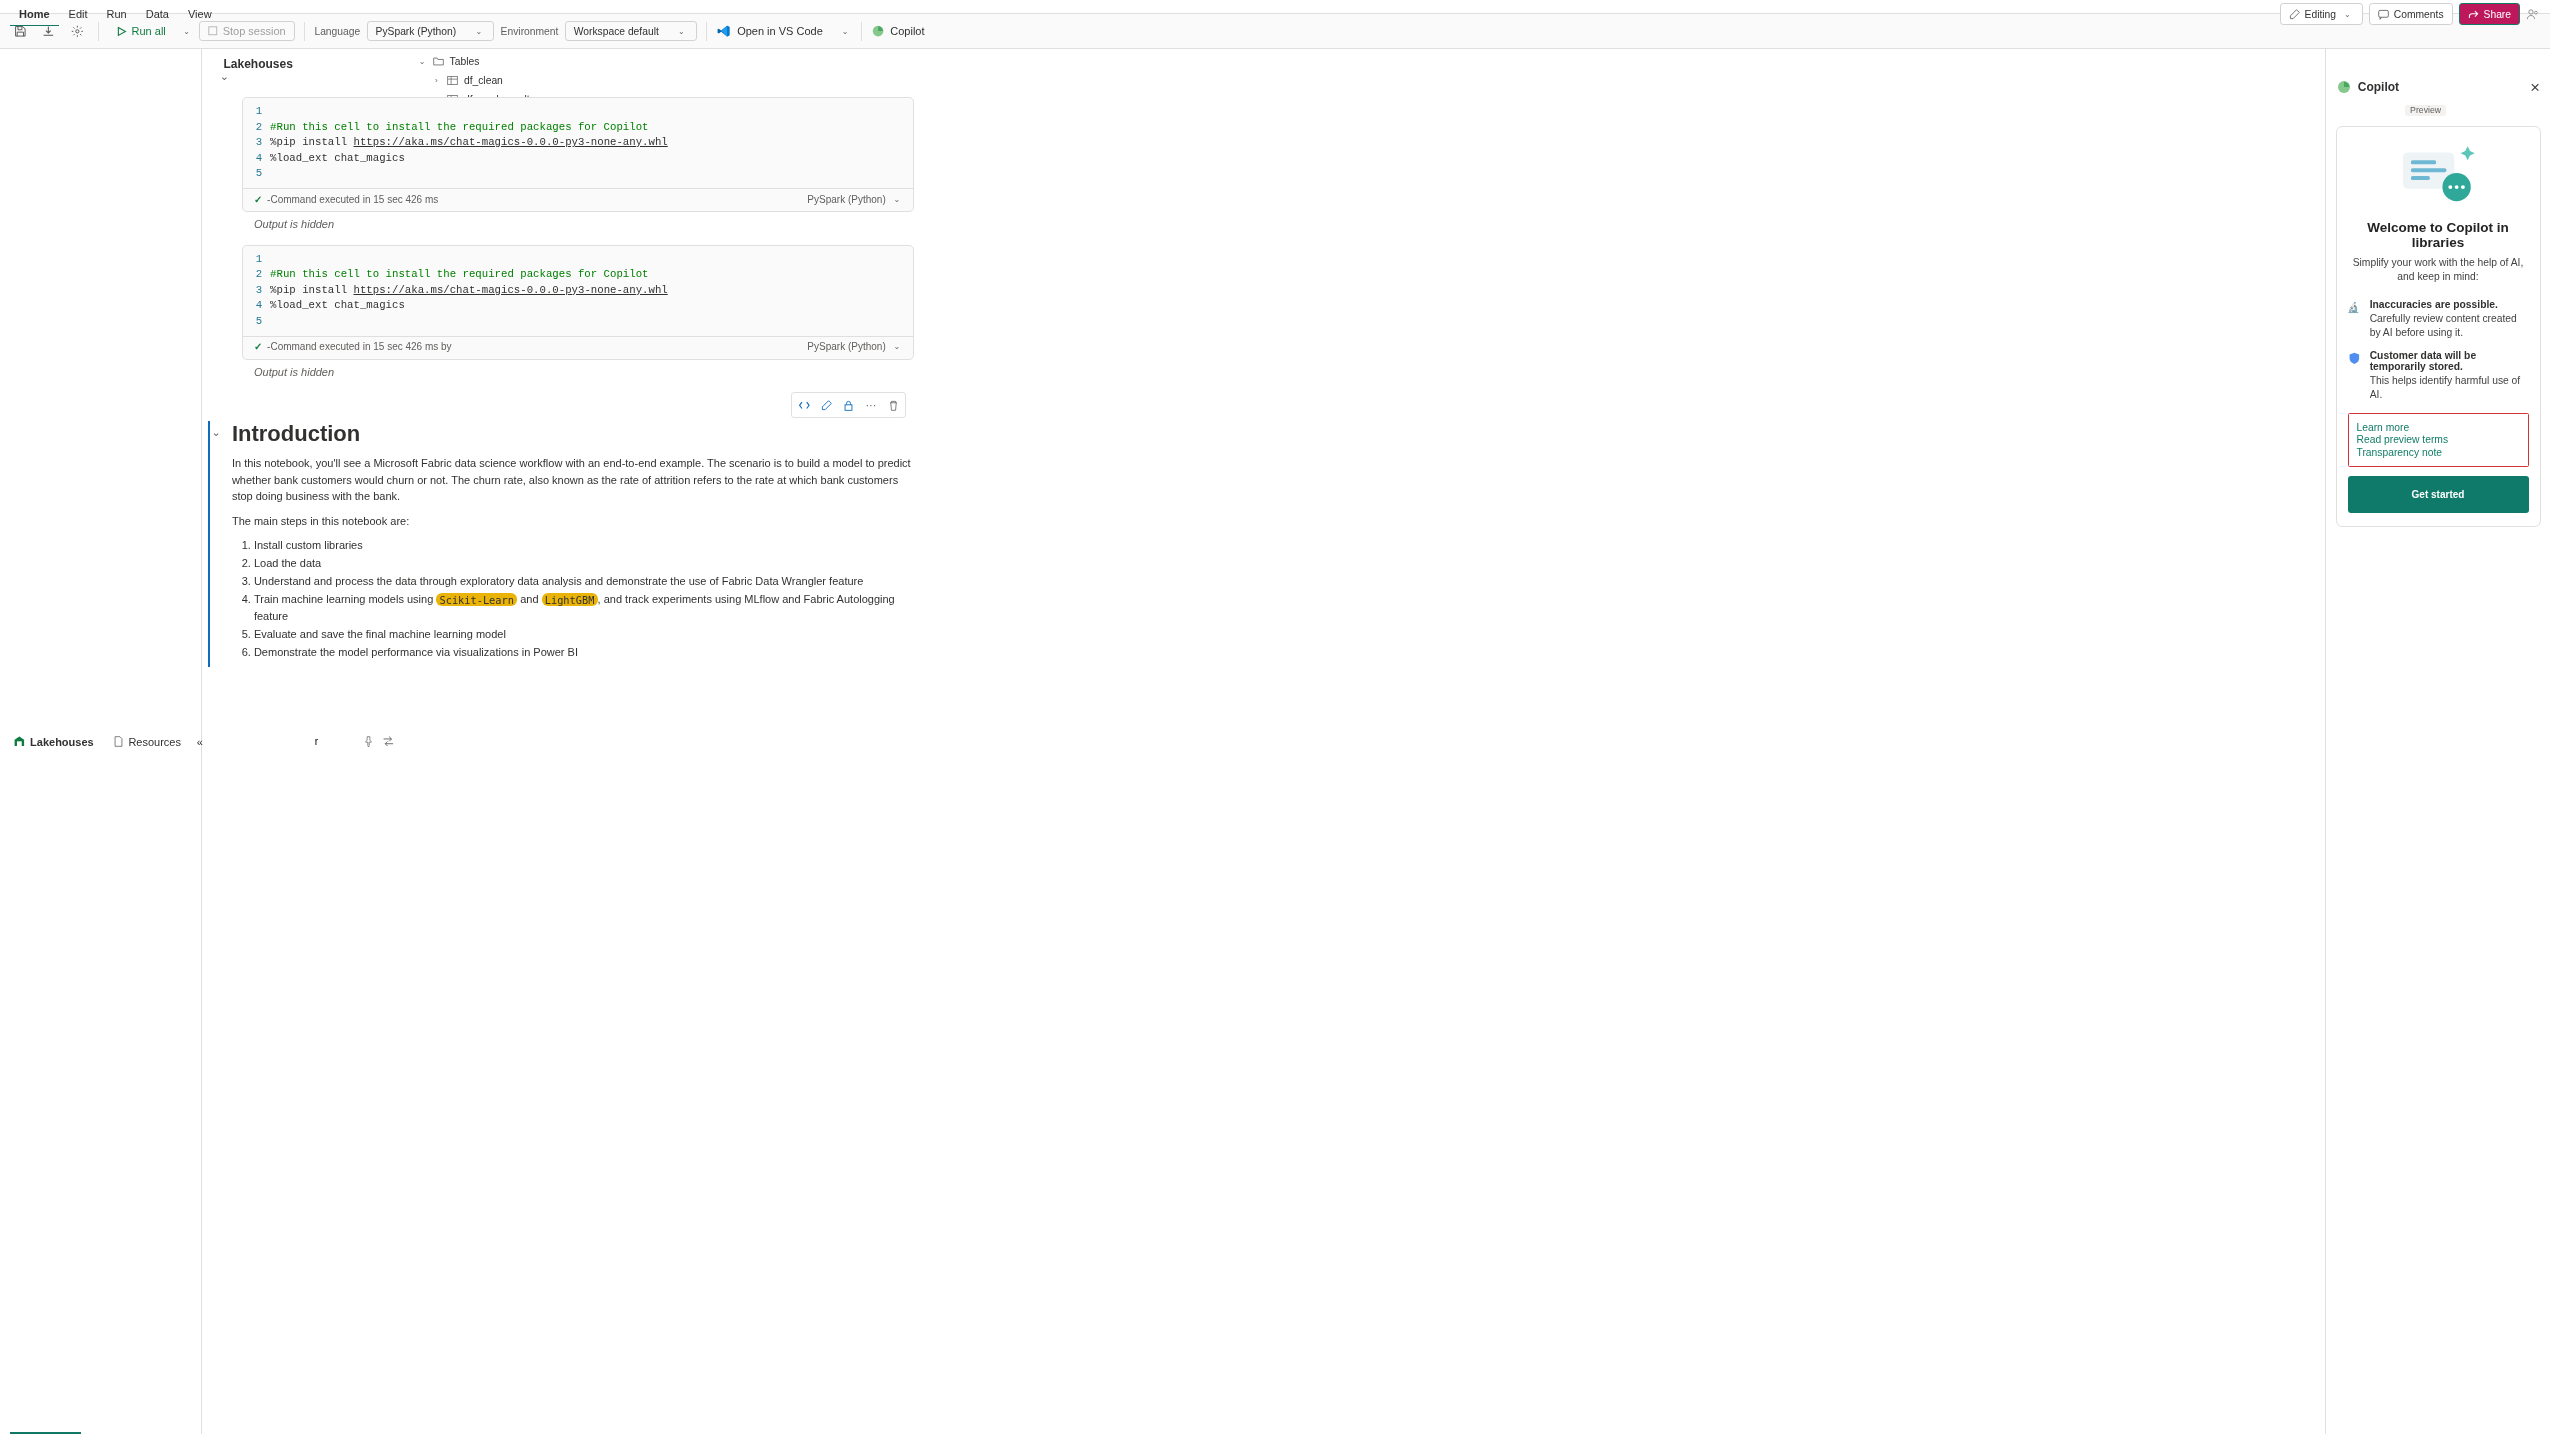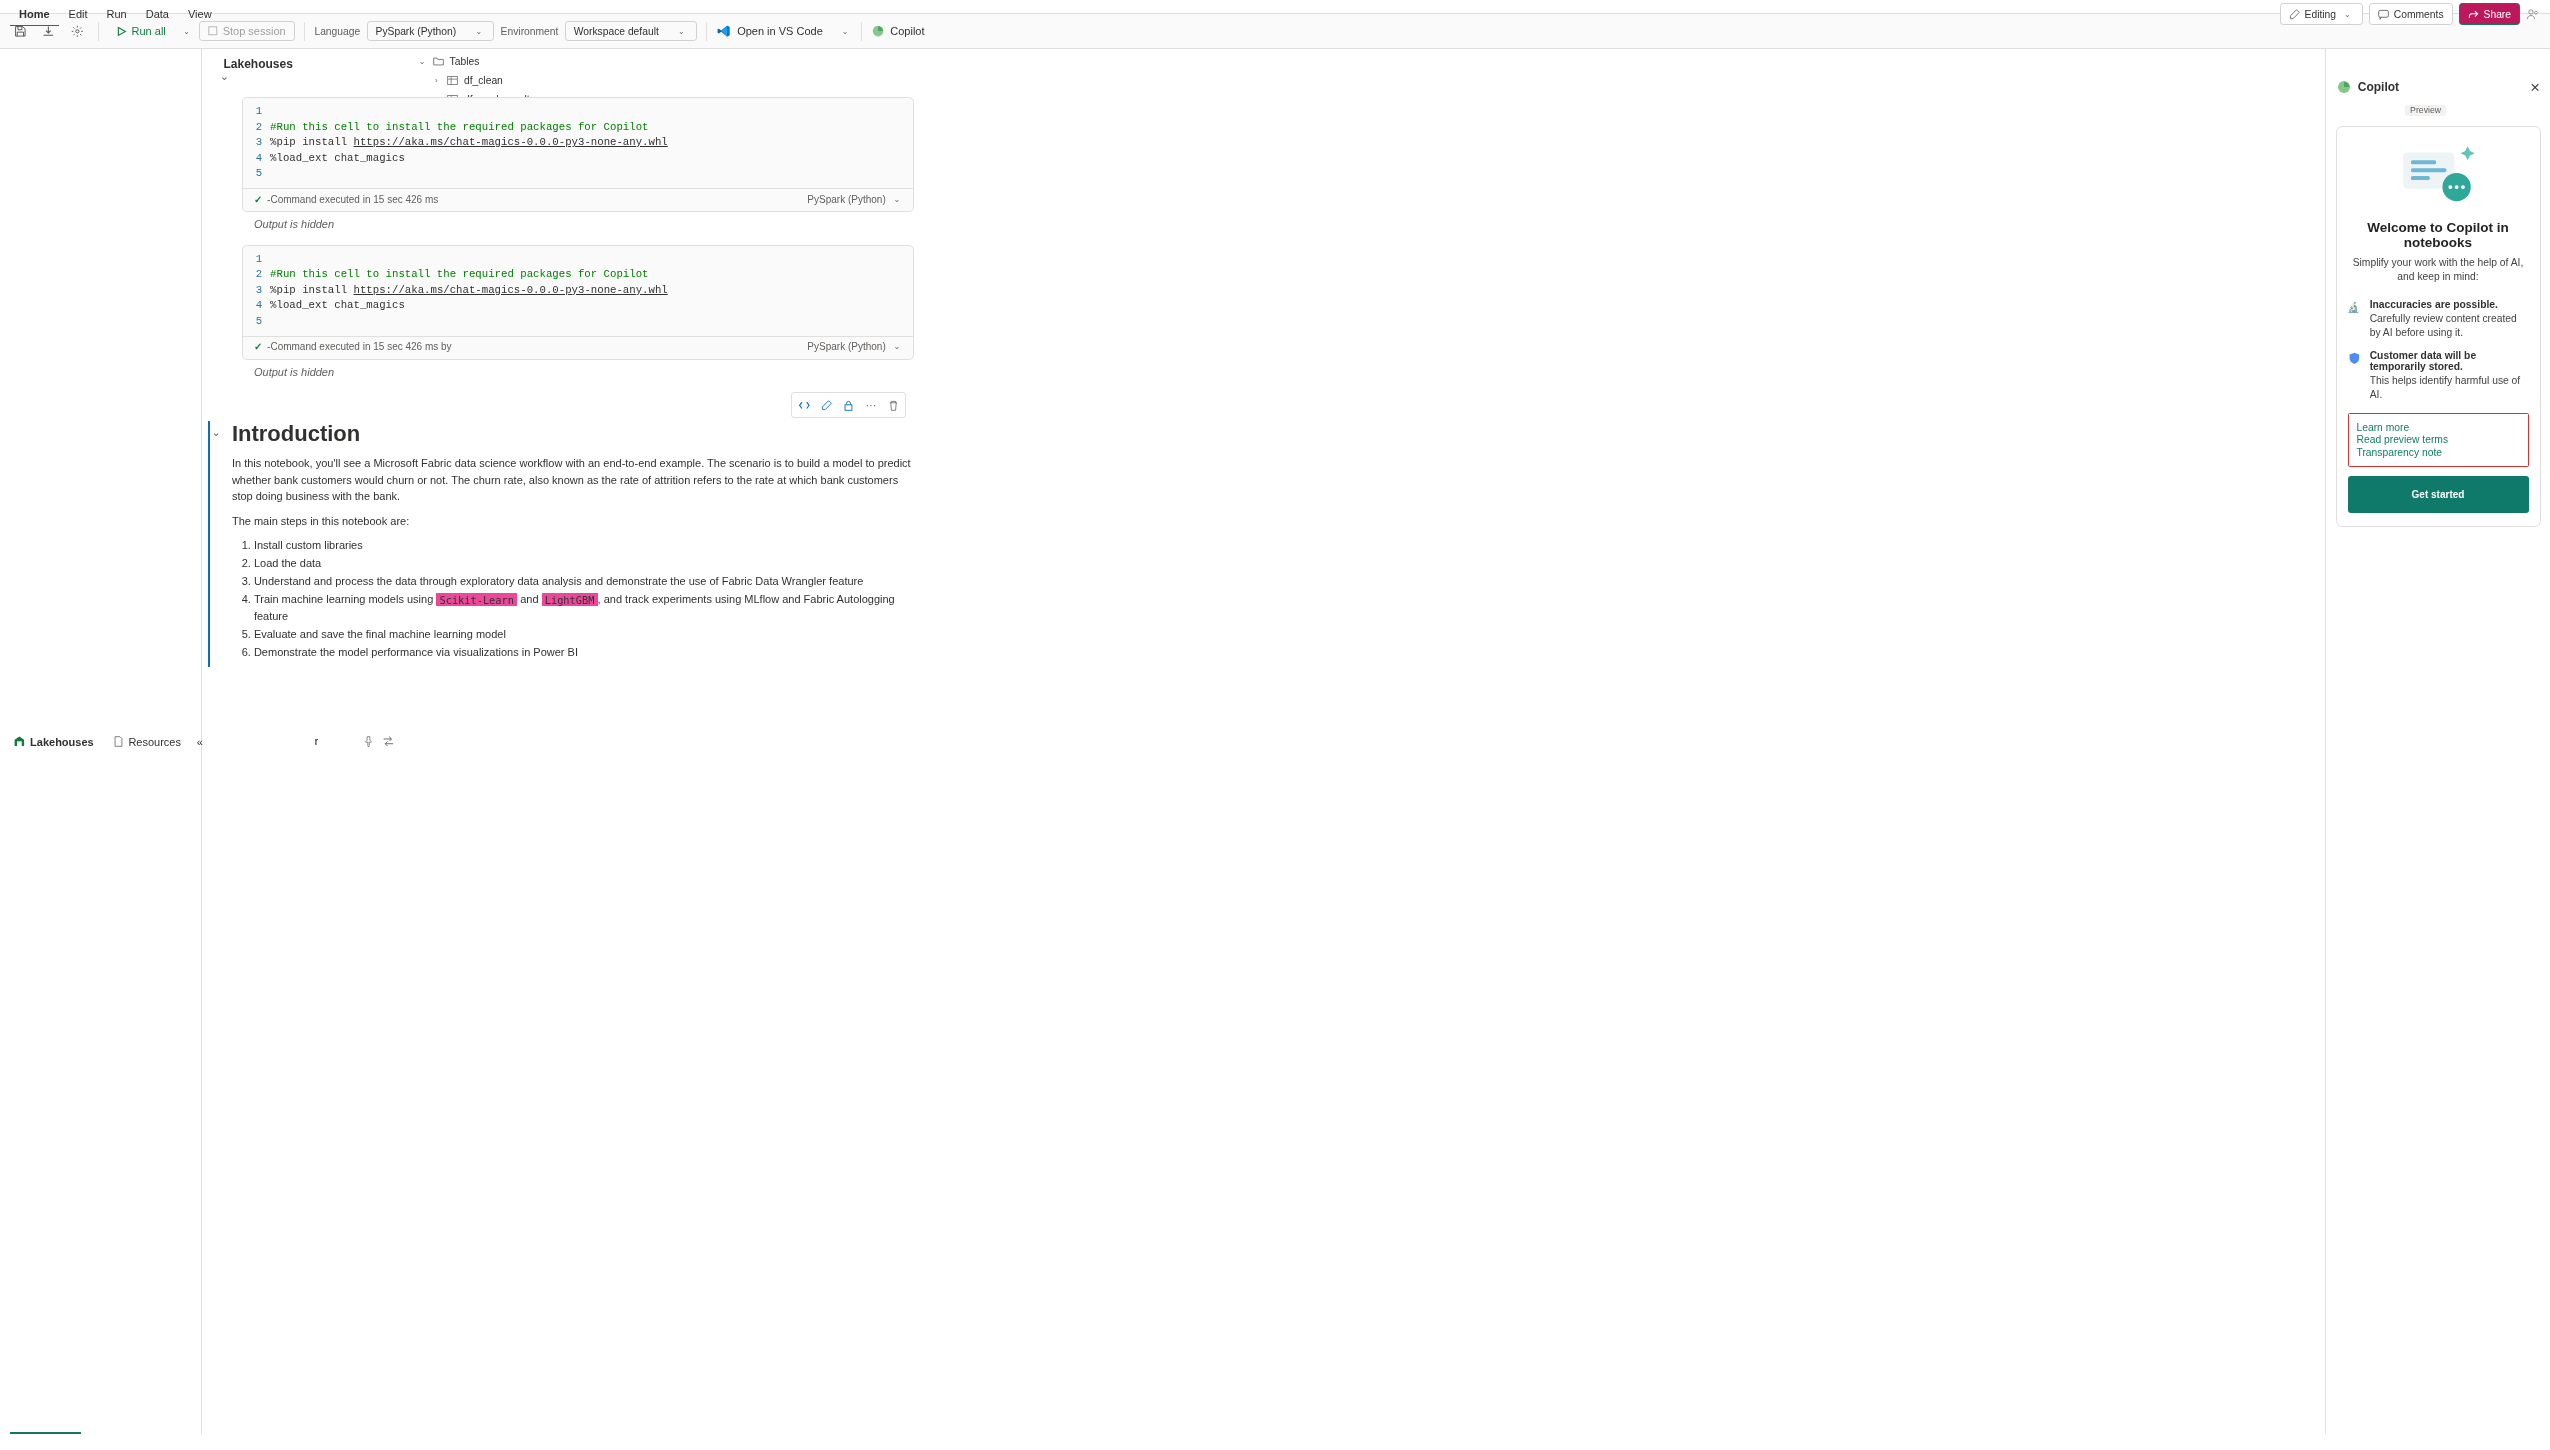--- a/index.html
+++ b/index.html
@@ -54,21 +54,21 @@
 .notebook-wrap { flex: 1; overflow-y: auto; position: relative; }
 .notebook { padding: 16px 16px 32px 8px; max-width: 728px;}
 .md-cell { display: flex; gap: 9.5px; margin-bottom: 14.2px; }
 .cell-gutter { width: 28.5px; display: flex; justify-content: center; padding-top: 4.7px; }
 .chev-down { cursor: pointer; color: #666; font-size: 11px; }
 .md-content h1 { font-size: 20.6px; font-weight: 600; margin-bottom: 4.7px; }
 .md-content h1.big { font-size: 22px; }
 .md-content p { margin: 8px 0; line-height: 1.5; }
 .md-content ol { margin: 6.3px 0 6.3px 22px; }
 .md-content li { margin: 1.6px 0; line-height:1.5;}
-code.ilc { font-family: Consolas, monospace; background: #ec4899; padding: 0.8px 3.2px; border-radius: 0; font-size: 10.3px; }
+code.ilc { font-family: Consolas, monospace; background: #eab308; padding: 0.8px 3.2px; border-radius: 6px; font-size: 10.3px; }
 
 .code-cell { margin: 0 0 6.3px 32px; }
 .code-body { border: 0.8px solid #e1dfdd; border-radius: 4.7px; background: #fafafa; }
 .code-editor { display: flex; font-family: Consolas, "Courier New", monospace; font-size: 10.7px; padding: 6.3px 0 6.3px 0; }
 .line-nums { padding: 0 8px 0 12.7px; color: #237893; text-align: right; line-height: 1.45; user-select:none;}
 .code-text { line-height: 1.45; white-space: pre; }
 .code-text .cmt { color: #008000; }
 .code-text .url { text-decoration: underline; }
 .cell-status { display: flex; align-items: center; padding: 4.7px 9.5px 6.3px 11px; border-top: 0.8px solid #e1dfdd; font-size: 10px; color: #605e5c; gap: 4.7px;}
 .check-ic { color: #107c41; font-weight:bold;}
@@ -414,21 +414,21 @@
           <rect x="10" y="12" width="65" height="46" rx="6" fill="#eef3f6"></rect>
           <rect x="20" y="22" width="32" height="5" rx="2" fill="#6fb8d4"></rect>
           <rect x="20" y="32" width="45" height="5" rx="2" fill="#6fb8d4"></rect>
           <rect x="20" y="42" width="24" height="5" rx="2" fill="#6fb8d4"></rect>
           <circle cx="78" cy="56" r="18" fill="#2fa89a"></circle>
           <circle cx="70" cy="56" r="2.5" fill="#fff"></circle>
             <circle cx="78" cy="56" r="2.5" fill="#fff"></circle>
             <circle cx="86" cy="56" r="2.5" fill="#fff"></circle>
         </svg>
       </div>
-      <h3>Welcome to Copilot in notebooks</h3>
+      <h3>Welcome to Copilot in libraries</h3>
       <p class="sub">Simplify your work with the help of AI, and keep in mind:</p>
       <div class="cp-item">
         <div class="ic">🔬</div>
         <div><strong>Inaccuracies are possible.</strong><span>Carefully review content created by AI before using it.</span></div>
       </div>
       <div class="cp-item">
         <div class="ic">
             <svg width="12.7" height="12.7" viewBox="0 0 16 16">
               <path d="M8 1l6 2v5c0 4-3 6-6 7-3-1-6-3-6-7V3z" fill="#4f8ef0"></path>
             </svg>

